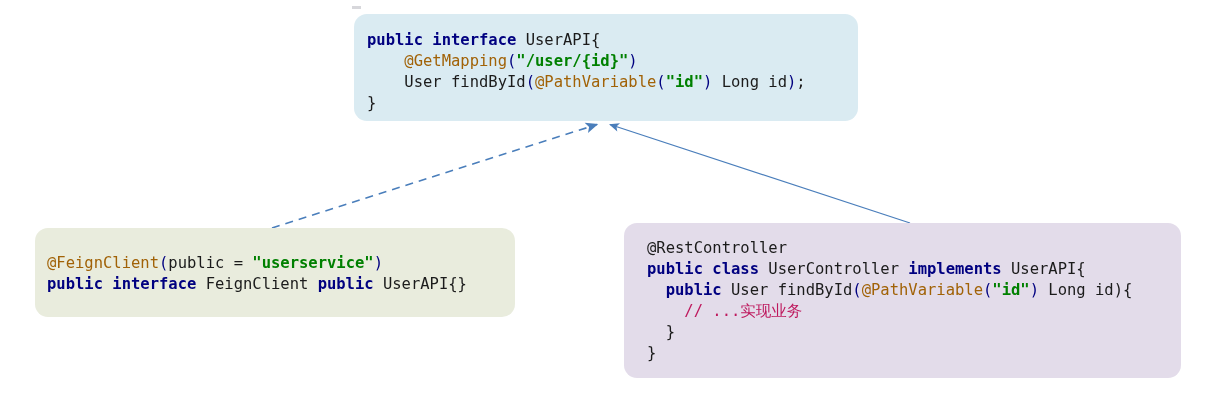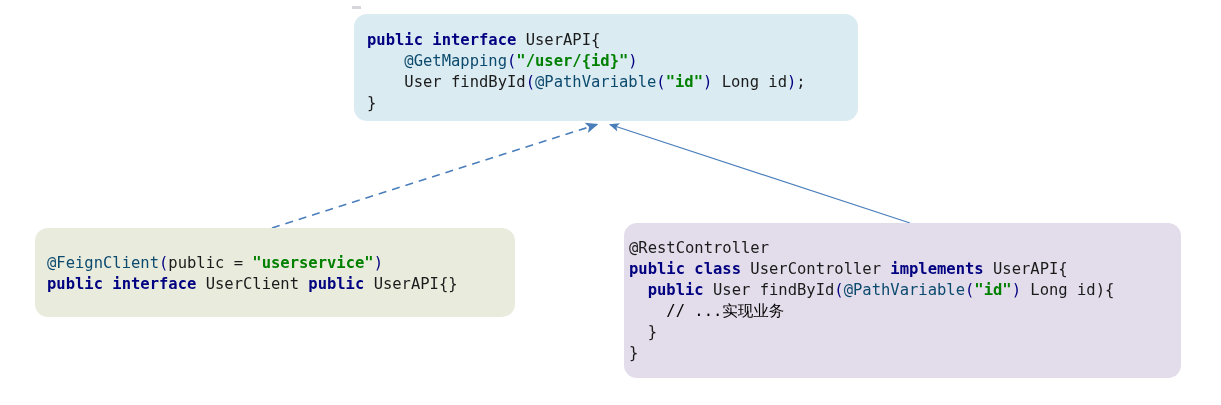--- a/index.html
+++ b/index.html
@@ -44,29 +44,29 @@
     height: 89px;
     background: #e9ecdd;
     padding: 25px 0 0 12px;
   }
   #box-restcontroller {
     left: 624px;
     top: 223px;
     width: 557px;
     height: 155px;
     background: #e3dcea;
-    padding: 15px 0 0 5px;
+    padding: 15px 0 0 23px;
   }
   .ln { display: block; height: 21px; }
   .kw   { color: #000080; font-weight: bold; }
-  .ann  { color: #0c4a6e; }
+  .ann  { color: #a16207; }
   .str  { color: #008000; font-weight: bold; }
   .pun  { color: #000080; }
   .id   { color: #1b1b1b; }
-  .cmt  { color: #000000; }
+  .cmt  { color: #be185d; }
   #arrows {
     position: absolute;
     left: 0; top: 0;
     width: 1221px; height: 405px;
     pointer-events: none;
   }
   .tiny-artifact {
     position: absolute;
     left: 352px;
     top: 6px;
@@ -91,17 +91,17 @@
       <marker id="ah-solid" markerWidth="9" markerHeight="9" refX="7.4" refY="4.5" orient="auto" markerUnits="strokeWidth">
         <path d="M0.4,1.1 L8.2,4.5 L0.4,7.9 L2.2,4.5 Z" fill="#4a7ebb"></path>
       </marker>
     </defs>
     <line x1="272" y1="228" x2="597" y2="124.5" stroke="#4a7ebb" stroke-width="1.6" stroke-dasharray="8,6" marker-end="url(#ah-dashed)"></line>
     <line x1="910" y1="223" x2="610" y2="124.5" stroke="#4a7ebb" stroke-width="1.3" marker-end="url(#ah-solid)"></line>
   </svg>
 
   <div class="code-box" id="box-userapi"><span class="ln"><span class="kw">public interface </span><span class="id">UserAPI{</span></span><span class="ln"><span class="id">    </span><span class="ann">@GetMapping</span><span class="pun">(</span><span class="str">"/user/{id}"</span><span class="pun">)</span></span><span class="ln"><span class="id">    User findById</span><span class="pun">(</span><span class="ann">@PathVariable</span><span class="pun">(</span><span class="str">"id"</span><span class="pun">)</span><span class="id"> Long id</span><span class="pun">)</span><span class="id">;</span></span><span class="ln"><span class="id">}</span></span></div>
 
-  <div class="code-box" id="box-feignclient"><span class="ln"><span class="ann">@FeignClient</span><span class="pun">(</span><span class="id">public = </span><span class="str">"userservice"</span><span class="pun">)</span></span><span class="ln"><span class="kw">public interface </span><span class="id">UserClient </span><span class="kw">public </span><span class="id">UserAPI{}</span></span></div>
+  <div class="code-box" id="box-feignclient"><span class="ln"><span class="ann">@FeignClient</span><span class="pun">(</span><span class="id">public = </span><span class="str">"userservice"</span><span class="pun">)</span></span><span class="ln"><span class="kw">public interface </span><span class="id">FeignClient </span><span class="kw">public </span><span class="id">UserAPI{}</span></span></div>
 
   <div class="code-box" id="box-restcontroller"><span class="ln"><span class="id">@RestController</span></span><span class="ln"><span class="kw">public class </span><span class="id">UserController </span><span class="kw">implements </span><span class="id">UserAPI{</span></span><span class="ln"><span class="id">  </span><span class="kw">public </span><span class="id">User findById</span><span class="pun">(</span><span class="ann">@PathVariable</span><span class="pun">(</span><span class="str">"id"</span><span class="pun">)</span><span class="id"> Long id</span><span class="id">){</span></span><span class="ln"><span class="id">    </span><span class="cmt">// ...实现业务</span></span><span class="ln"><span class="id">  }</span></span><span class="ln"><span class="id">}</span></span></div>
 
 </div>
 
 </body></html>

